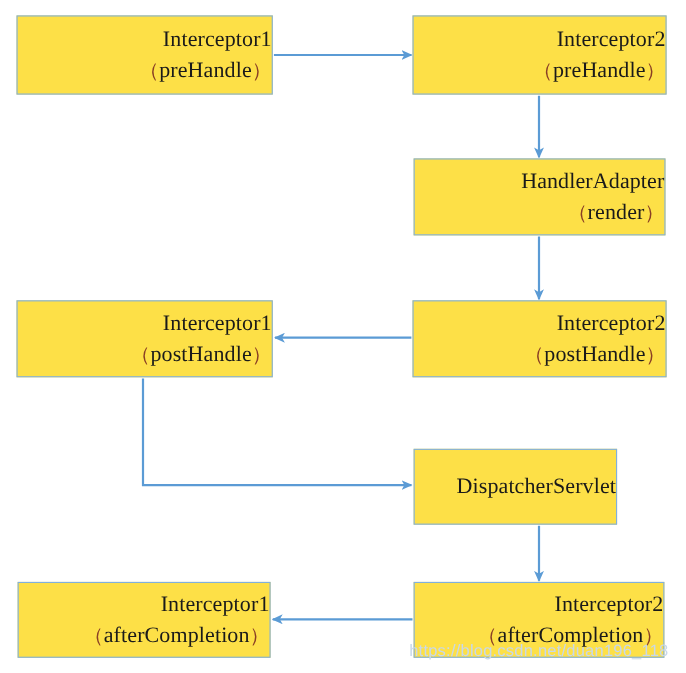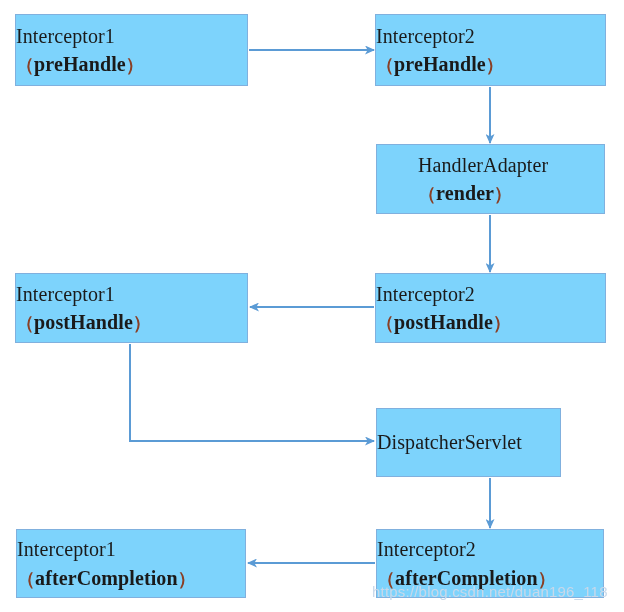--- a/index.html
+++ b/index.html
@@ -20,32 +20,32 @@
     left: 0;
     top: 0;
     width: 624px;
     height: 612px;
     pointer-events: none;
   }
   .node {
     position: absolute;
     box-sizing: border-box;
     border: 1px solid #80b0de;
-    background: #7dd3fc;
+    background: #fde047;
     display: flex;
     flex-direction: column;
-    align-items: flex-start;
+    align-items: flex-end;
     justify-content: center;
     color: #1a1a1a;
     font-size: 20px;
     line-height: 1.42;
     white-space: nowrap;
   }
   .node .l1 { letter-spacing: 0.1px; }
-  .node .l2 { letter-spacing: 0.1px; font-weight: bold; }
+  .node .l2 { letter-spacing: 0.1px; }
   .paren { color: #8a3f25; font-family: "DejaVu Sans", sans-serif; font-size: 18px; }
   .inner { color: #1a1a1a; font-family: "Liberation Serif","DejaVu Serif",serif; font-size: 20px; }
   #watermark {
     position: absolute;
     left: 372px;
     top: 583px;
     font-family: "Liberation Sans", sans-serif;
     font-size: 15px;
     letter-spacing: 0.2px;
     color: #c8d8ea;

